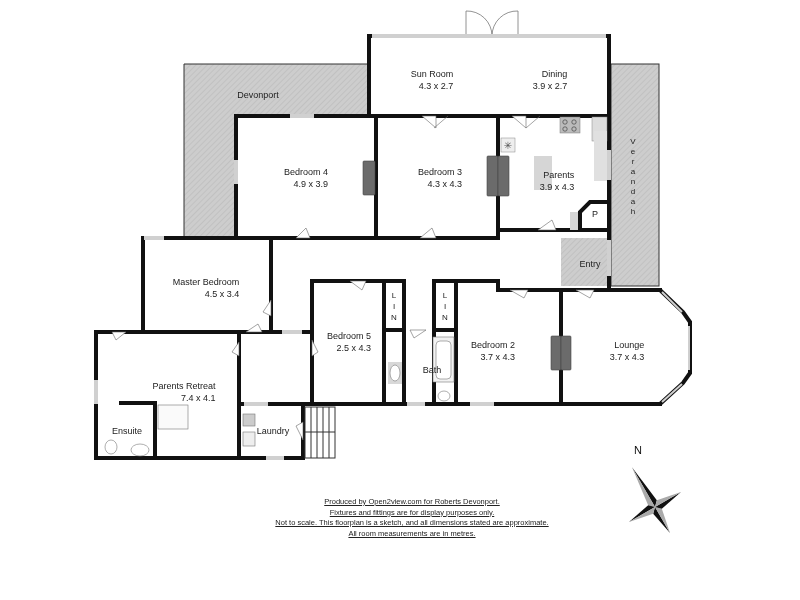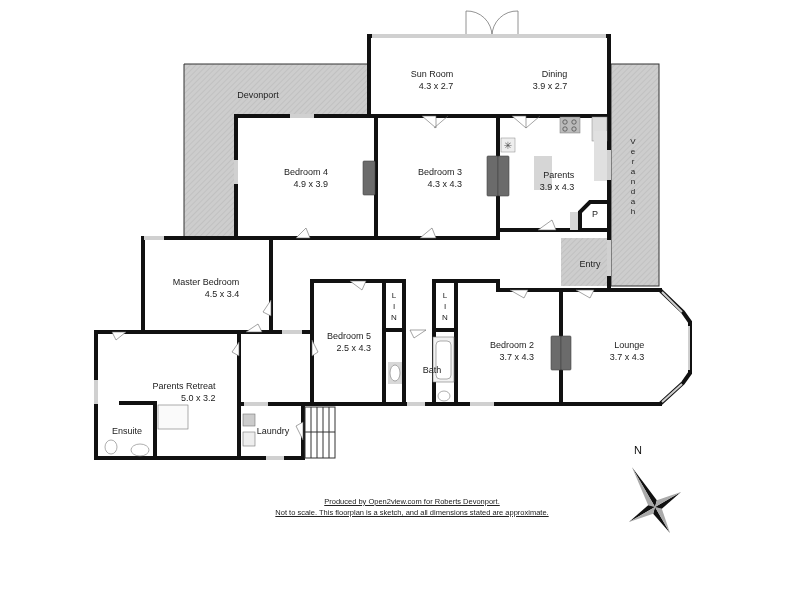--- a/index.html
+++ b/index.html
@@ -212,31 +212,31 @@
 <div class="lbl" style="left:590px;top:258px">
     <div>Entry</div>
   </div>
 <div class="lbl" style="left:349px;top:330px">
     <div>Bedroom 5</div>
     <div>2.5 x 4.3</div>
   </div>
 <div class="lbl" style="left:432px;top:364px">
     <div>Bath</div>
   </div>
-<div class="lbl" style="left:512px;top:339px">
+<div class="lbl" style="left:493px;top:339px">
     <div>Bedroom 2</div>
     <div>3.7 x 4.3</div>
   </div>
 <div class="lbl" style="left:627px;top:339px">
     <div>Lounge</div>
     <div>3.7 x 4.3</div>
   </div>
 <div class="lbl" style="left:184px;top:380px">
     <div>Parents Retreat</div>
-    <div>5.0 x 3.2</div>
+    <div>7.4 x 4.1</div>
   </div>
 <div class="lbl" style="left:127px;top:425px">
     <div>Ensuite</div>
   </div>
 <div class="lbl" style="left:273px;top:425px">
     <div>Laundry</div>
   </div>
 
 <div class="lbl" style="left:595px;top:208px">P</div>
 <div class="vlabel" style="left:389px;top:290px">
@@ -257,14 +257,16 @@
     <span>n</span>
     <span>d</span>
     <span>a</span>
     <span>h</span>
 </div>
 
 <div class="north">N</div>
 
 <div class="notes">
   <div>Produced by Open2view.com for Roberts Devonport.</div>
+  <div>Fixtures and fittings are for display purposes only.</div>
   <div>Not to scale. This floorplan is a sketch, and all dimensions stated are approximate.</div>
+  <div>All room measurements are in metres.</div>
 </div>
 
 </body></html>

